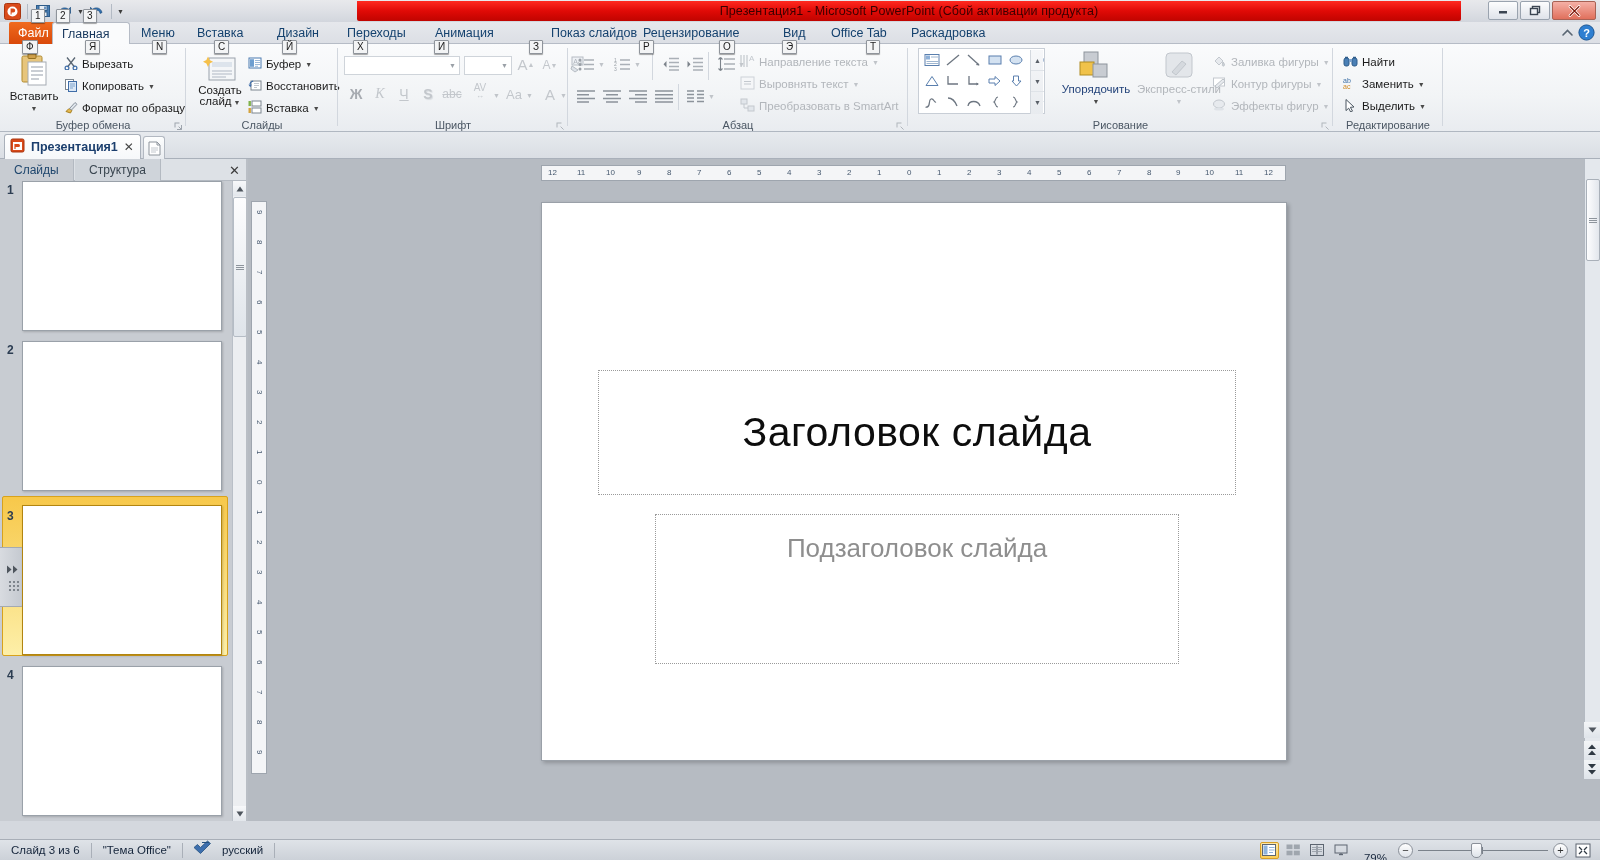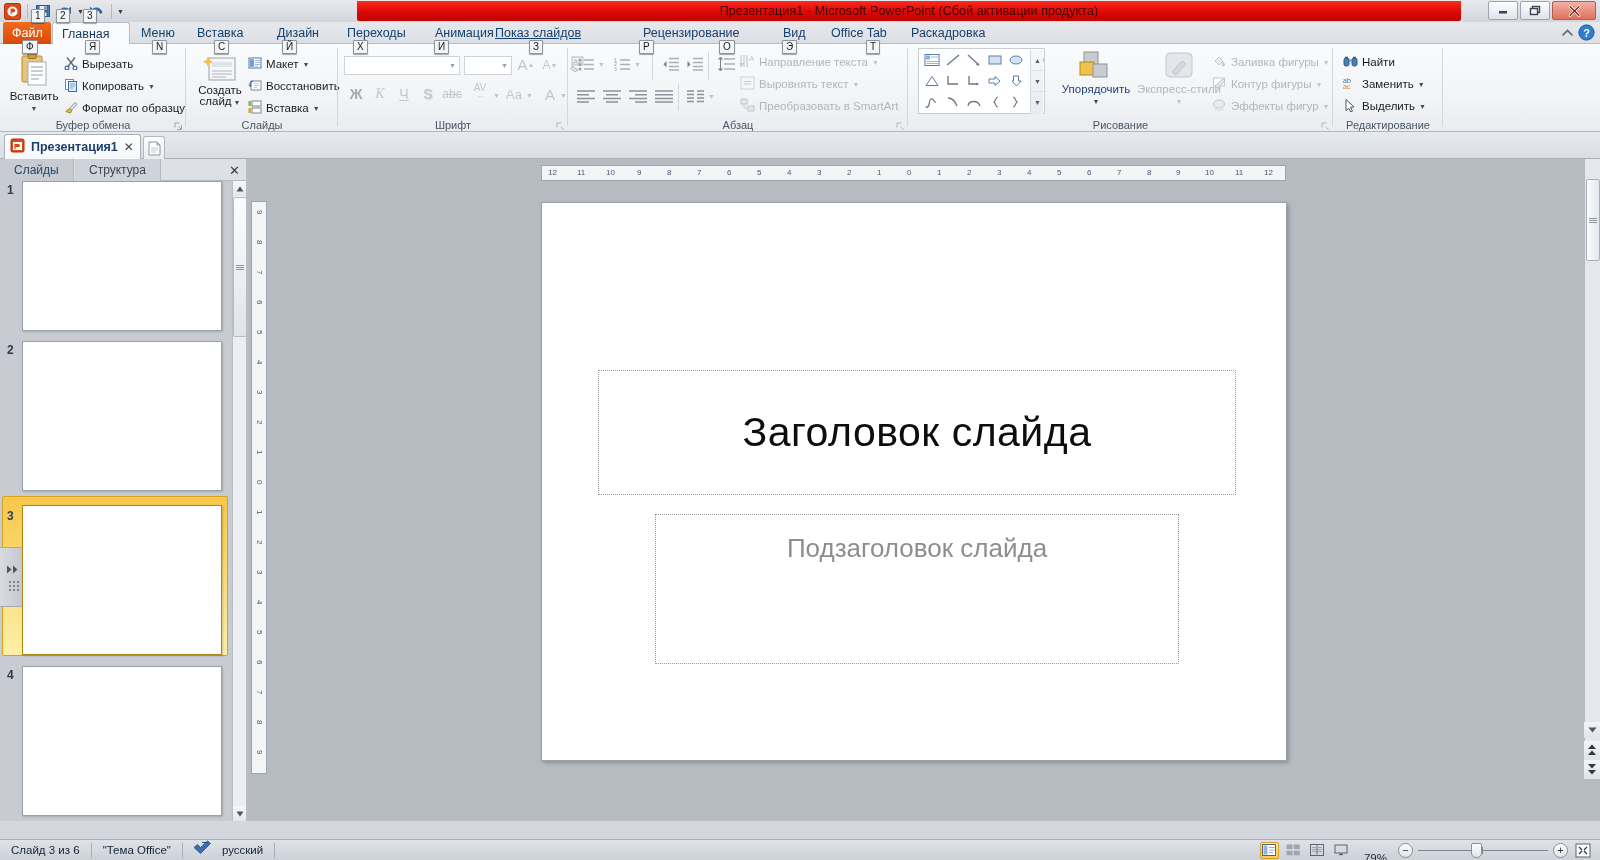--- a/index.html
+++ b/index.html
@@ -53,21 +53,21 @@
     position:absolute; left:0; top:22px; width:1600px; height:22px;
     background: linear-gradient(to bottom,#e6e8ec,#dcdfe5);
     border-bottom:1px solid #b6bcc6;
   }
   .tab {
     position:absolute; top:0; height:22px; padding:0 9px; line-height:22px;
     font-size:12.5px; color:#14416e; white-space:nowrap; cursor:default;
   }
   .tab.file {
     background: linear-gradient(to bottom,#f06a1e,#d9490a);
-    color:#fff; border-radius:2px 2px 0 0;
+    color:#fff; border-radius:2px 2px 0 0;margin-left:6px;
   }
   .tab.active {
     background:#fafbfc; border:1px solid #b6bcc6; border-bottom:1px solid #fafbfc;
     border-radius:3px 3px 0 0; height:23px; color:#15365c;
   }
   .ribbon-body {
     position:absolute; left:0; top:44px; width:1600px; height:88px;
     background: linear-gradient(to bottom,#fafbfc 0%,#f2f4f6 60%,#e9ecf0 100%);
     border-bottom:1px solid #b0b7c1;
   }
@@ -313,21 +313,21 @@
   <div class="keytip" style="left:83px;top:9px;">3</div>
 
   <div class="ribbon-tabs">
     <div class="tab file" style="left:3px;width:48px;">Файл</div>
     <div class="tab active" style="left:52px;width:78px;">Главная</div>
     <div class="tab" style="left:132px;width:62px;">Меню</div>
     <div class="tab" style="left:188px;width:74px;">Вставка</div>
     <div class="tab" style="left:268px;width:70px;">Дизайн</div>
     <div class="tab" style="left:338px;width:88px;">Переходы</div>
     <div class="tab" style="left:426px;width:88px;">Анимация</div>
-    <div class="tab" style="left:486px;width:120px;text-decoration:underline;">Показ слайдов</div>
+    <div class="tab" style="left:542px;width:120px;">Показ слайдов</div>
     <div class="tab" style="left:634px;width:140px;">Рецензирование</div>
     <div class="tab" style="left:774px;width:48px;">Вид</div>
     <div class="tab" style="left:822px;width:80px;">Office Tab</div>
     <div class="tab" style="left:902px;width:110px;">Раскадровка</div>
 
     <div style="position:absolute;right:26px;top:5px;">
       <svg width="13" height="10" viewBox="0 0 13 10">
           <path d="M2 7L6.5 2.5L11 7" stroke="#5a6673" stroke-width="1.6" fill="none" stroke-linecap="round"></path>
         </svg>
     </div>
@@ -420,21 +420,21 @@
         </div>
       </div>
       <div class="btn-small" style="left:62px;top:12px;">
         <span class="ic">
           <svg width="14" height="14" viewBox="0 0 14 14">
               <rect x="1" y="2" width="12" height="10" fill="#fff" stroke="#4b7bb0"></rect>
               <rect x="2" y="3.2" width="4" height="7.6" fill="#6f9fd0"></rect>
               <path d="M7 4.5h5M7 6.5h5M7 8.5h5M7 10.3h3" stroke="#9db9d8" stroke-width="1"></path>
             </svg>
         </span>
-        <span>Макет</span>
+        <span>Буфер</span>
         <span class="caret">▼</span>
       </div>
       <div class="btn-small" style="left:62px;top:34px;">
         <span class="ic">
           <svg width="14" height="14" viewBox="0 0 14 14">
               <rect x="3" y="3" width="10" height="9" fill="#fff" stroke="#7d868f"></rect>
               <path d="M6 5.5h5M6 7.5h5M6 9.5h3" stroke="#c0c6cd" stroke-width="1"></path>
               <path d="M5 2.5C2.5 3 1 5 1.5 7l-1.2-.4 2 2.6L4 6.3l-1.3.6C2.5 5.4 3.5 4 5.3 3.8z" fill="#3f6da8"></path>
             </svg>
         </span>

